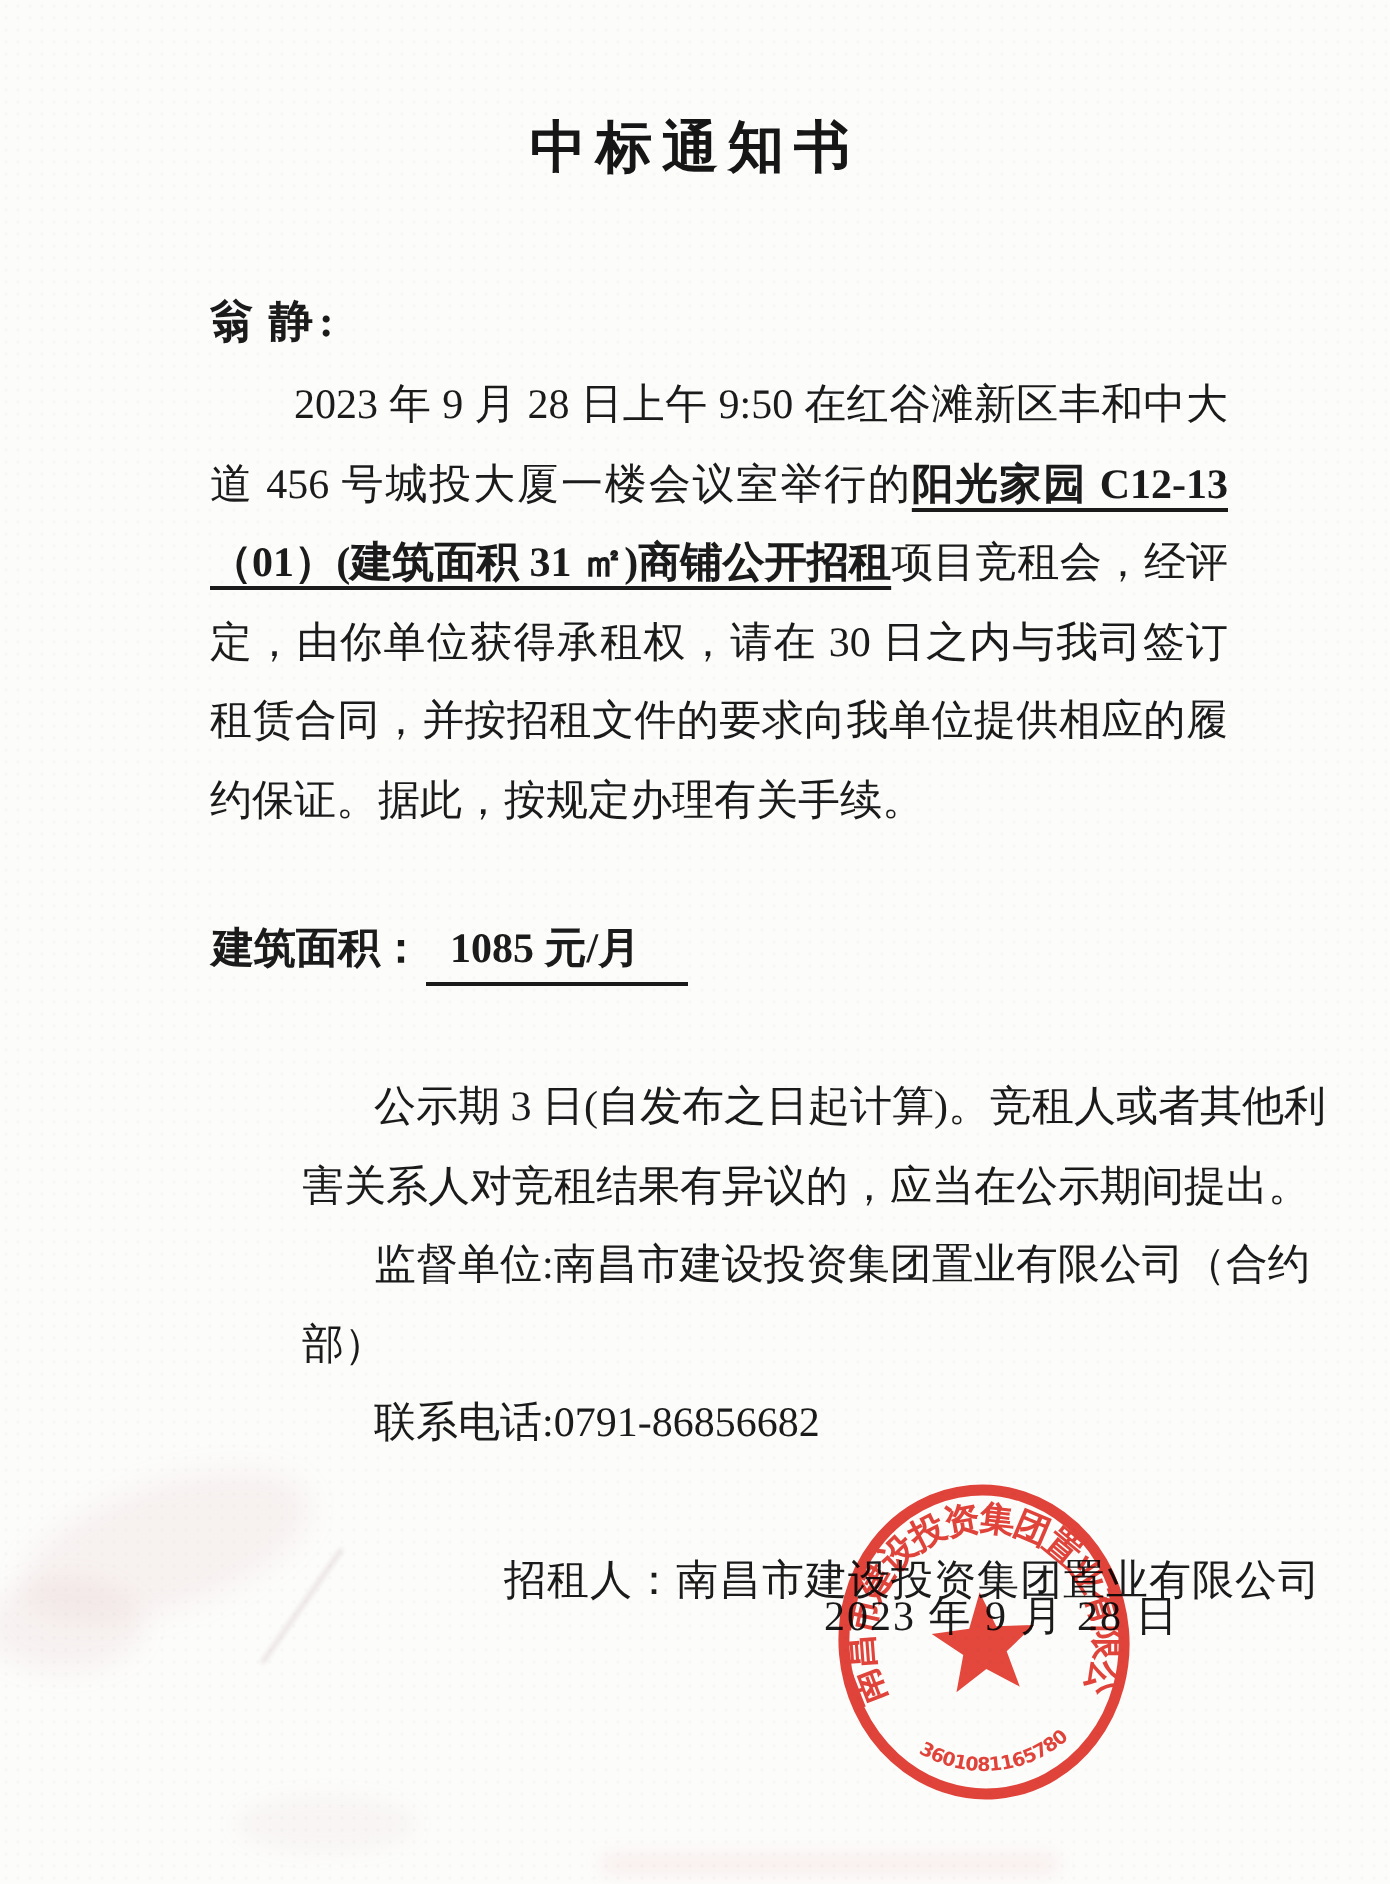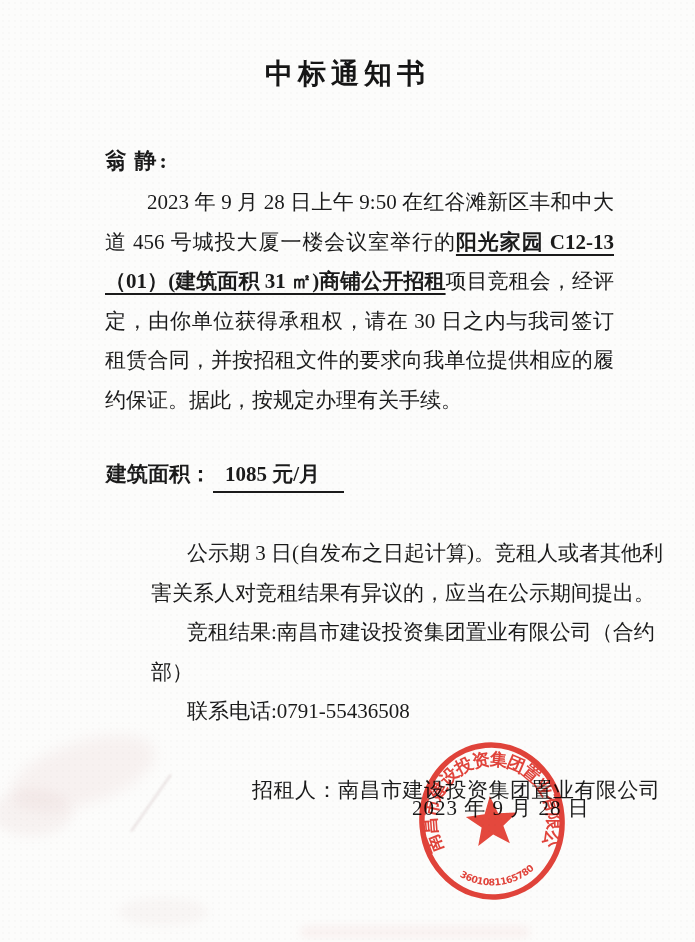--- a/index.html
+++ b/index.html
@@ -97,22 +97,22 @@
   <div class="title">中标通知书</div>
 
   <div class="addressee"><span class="addr-name">翁 静</span><span>:</span></div>
 
   <p class="body-para"><span>2023 年 9 月 28 日上午 9:50 在红谷滩新区丰和中大道 456 号城投大厦一楼会议室举行的</span><span class="u-proj">阳光家园 C12-13（01）(建筑面积 31 ㎡)商铺公开招租</span><span>项目竞租会，经评定，由你单位获得承租权，请在 30 日之内与我司签订租赁合同，并按招租文件的要求向我单位提供相应的履约保证。据此，按规定办理有关手续。</span></p>
 
   <div class="result-line"><span>建筑面积：</span><span class="result-value">1085 元/月</span></div>
 
   <div class="notice-block">
     <p class="np-justify">公示期 3 日(自发布之日起计算)。竞租人或者其他利害关系人对竞租结果有异议的，应当在公示期间提出。</p>
-    <p>竞租结果:南昌市建设投资集团置业有限公司（合约部）</p>
-    <p>联系电话:0791-55436508</p>
+    <p>监督单位:南昌市建设投资集团置业有限公司（合约部）</p>
+    <p>联系电话:0791-86856682</p>
   </div>
 
   <div class="lessor-line">招租人：南昌市建设投资集团置业有限公司</div>
   <div class="date-line">2023 年 9 月 28 日</div>
 
   <svg class="seal" viewBox="0 0 200 200" xmlns="http://www.w3.org/2000/svg">
     <ellipse class="seal-ring" cx="100" cy="100" rx="70" ry="76"></ellipse>
     <polygon class="seal-star" points="100,75 106.8,92.7 125.7,93.7 110.9,105.6 115.9,123.8 100,113.5 84.1,123.8 89.1,105.6 74.3,93.7 93.2,92.7"></polygon>
     <path id="sealTopArc" d="M 49.2 123.7 A 56 56 0 1 1 150.8 123.7" fill="none"></path>
     <path id="sealBottomArc" d="M 61 151 A 63 63 0 0 0 139 151" fill="none"></path>

